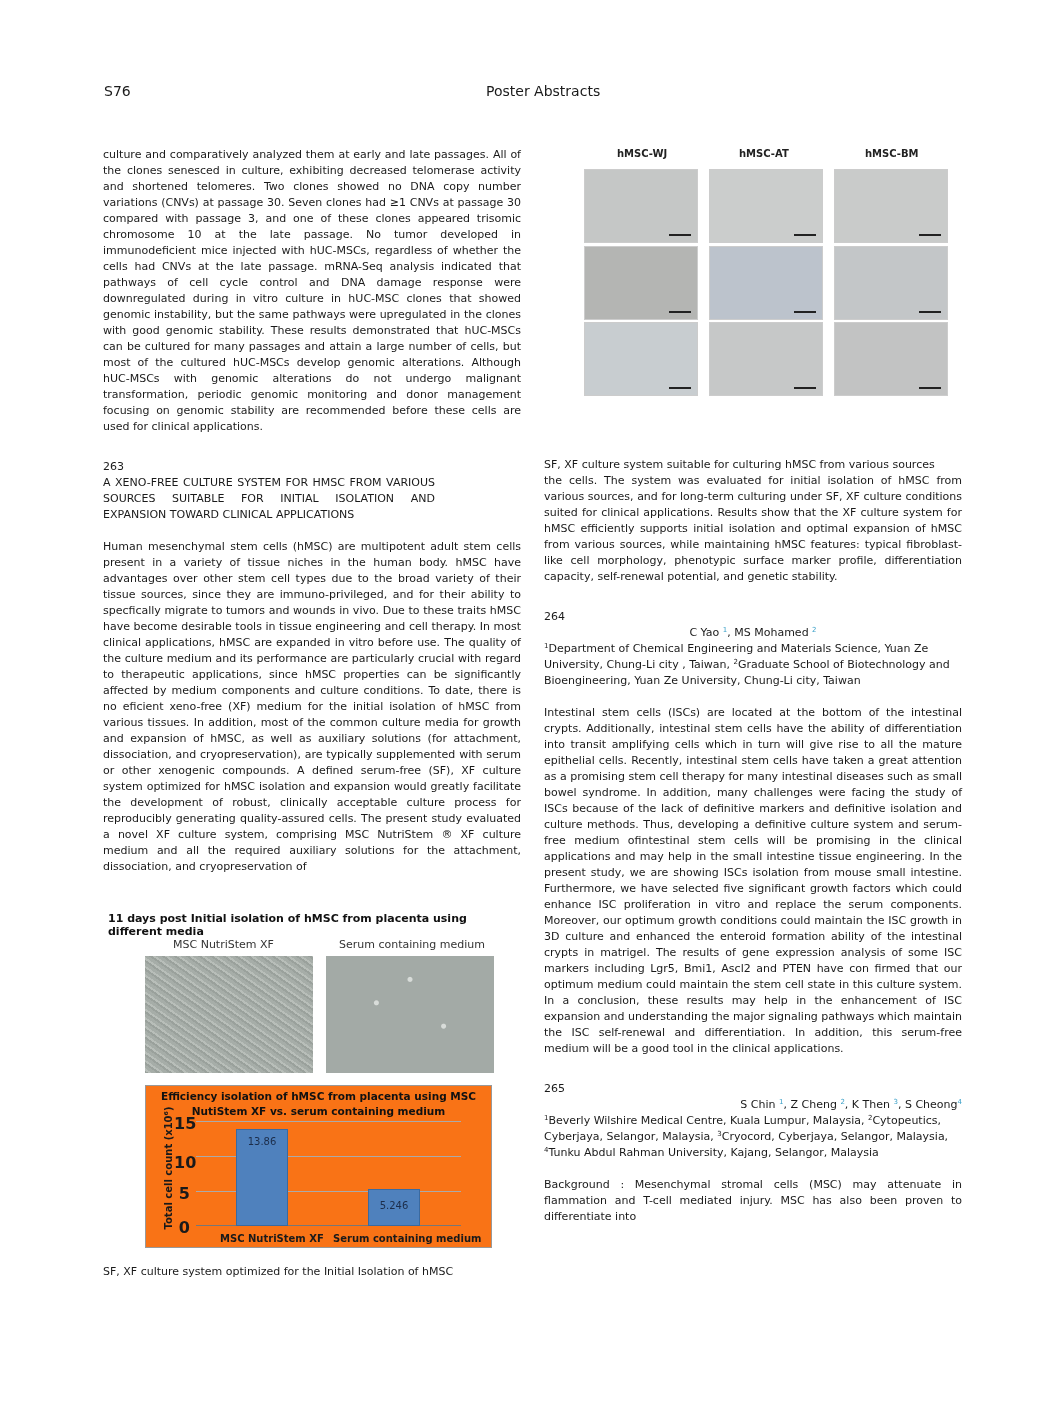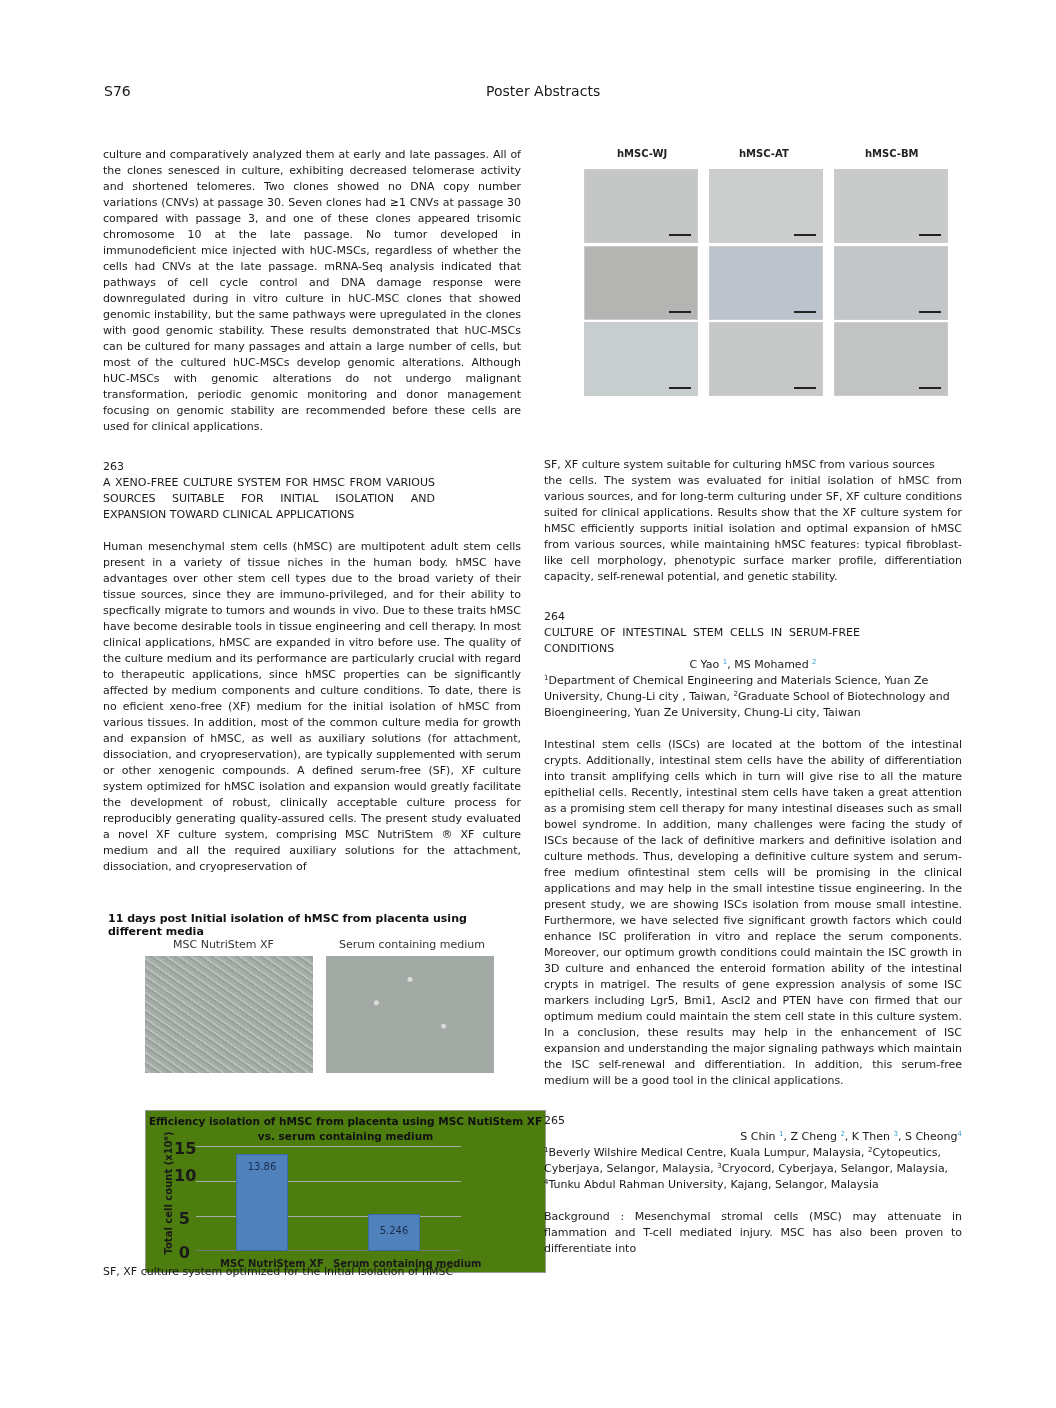--- a/index.html
+++ b/index.html
@@ -21,21 +21,21 @@
   .gf-colhead { position: absolute; top: 3px; font-family: "DejaVu Sans", sans-serif; font-weight: bold; font-size: 10px; color: #222; }
   .gf-rowhead { position: absolute; left: 4px; font-weight: bold; font-size: 10px; color: #222; padding-left: 48px; }
   .micro { position: absolute; width: 114px; height: 74px; border: 1px solid #ccc; }
   .scalebar { position: absolute; right: 6px; bottom: 6px; width: 22px; height: 2px; background: #222; }
   .fig-caption { position: absolute; font-size: 11px; line-height: 16px; }
   
   .lfig { position: absolute; left: 103px; top: 908px; width: 415px; height: 345px; }
   .lfig-title { position: absolute; left: 5px; top: 4px; font-weight: bold; font-size: 11px; color: #111; }
   .lfig-label { position: absolute; top: 30px; font-size: 11px; color: #333; }
   .lfig-img { position: absolute; top: 48px; width: 168px; height: 117px; }
-  .chart-box { position: absolute; left: 42px; top: 177px; width: 401px; height: 163px; border: 1px solid #999; background: #4d7c0f; margin-top: 25px; }
+  .chart-box { position: absolute; left: 42px; top: 177px; width: 347px; height: 163px; border: 1px solid #999; background: #f97316; }
   .chart-title { position: absolute; left: 0; width: 100%; text-align: center; top: 3px; font-weight: bold; font-size: 10.5px; line-height: 15px; color: #111; }
   .ylabel { position: absolute; left: -38px; top: 78px; transform: rotate(-90deg); font-weight: bold; font-size: 10px; white-space: nowrap; width: 120px; text-align: center; }
   .plot { position: absolute; left: 50px; top: 35px; width: 265px; height: 105px; }
   .gridline { position: absolute; left: 0; width: 100%; height: 1px; background: #aaa; }
   .ytick { position: absolute; left: -22px; font-weight: bold; font-size: 16px; width: 16px; text-align: right; }
   .bar { position: absolute; bottom: 0; width: 52px; background: #4f81bd; border: 1px solid #3a6aa0; }
   .bar-val { position: absolute; width: 100%; text-align: center; font-size: 10px; color: #1c2d4a; }
   .xcat { position: absolute; top: 147px; font-weight: bold; font-size: 10px; white-space: nowrap; }
 </style>
 </head>
@@ -62,21 +62,21 @@
 
   <div class="chart-box">
     <div class="chart-title">Efficiency isolation of hMSC from placenta using MSC NutiStem XF vs. serum containing medium</div>
     <div class="ylabel">Total cell count (x10⁶)</div>
     <div class="plot">
       <div class="gridline" style="top:0"></div>
       <div class="gridline" style="top:35px"></div>
       <div class="gridline" style="top:70px"></div>
       <div class="gridline" style="top:104px; background:#777"></div>
       <div class="ytick" style="top:-7px">15</div>
-      <div class="ytick" style="top:20px">10</div>
+      <div class="ytick" style="top:32px">10</div>
       <div class="ytick" style="top:63px">5</div>
       <div class="ytick" style="top:97px">0</div>
       <div class="bar" style="left:40px; height:97px;">
         <div class="bar-val" style="top:6px">13.86</div>
       </div>
       <div class="bar" style="left:172px; height:37px;">
         <div class="bar-val" style="top:10px">5.246</div>
       </div>
     </div>
     <div class="xcat" style="left:74px">MSC NutriStem XF</div>
@@ -122,21 +122,20 @@
   <div class="micro" style="left:289px; top:177px; background:#c2c3c3;">
       <div class="scalebar"></div>
     </div>
 </div>
 <div class="fig-caption" style="left:544px; top:413px;margin-top:44px;">SF, XF culture system suitable for culturing hMSC from various sources</div>
 
 <div class="col right" style="top:473px;">
   <p>the cells. The system was evaluated for initial isolation of hMSC from various sources, and for long-term culturing under SF, XF culture conditions suited for clinical applications. Results show that the XF culture system for hMSC efficiently supports initial isolation and optimal expansion of hMSC from various sources, while maintaining hMSC features: typical fibroblast-like cell morphology, phenotypic surface marker profile, differentiation capacity, self-renewal potential, and genetic stability.</p>
   <div class="gap" style="height:24px"></div>
   <span class="abs-num">264</span>
-  <p class="abs-title" style="text-align:justify; width:316px;">CULTURE OF INTESTINAL STEM CELLS IN SERUM-FREE CONDITIONS</p>
   <p style="text-align:center">
     <span>C Yao </span><sup class="c">1</sup><span>, MS Mohamed </span><sup class="c">2</sup>
   </p>
   <p style="text-align:left">
     <sup>1</sup><span>Department of Chemical Engineering and Materials Science, Yuan Ze University, Chung-Li city , Taiwan, </span><sup>2</sup><span>Graduate School of Biotechnology and Bioengineering, Yuan Ze University, Chung-Li city, Taiwan</span>
   </p>
   <div class="gap"></div>
   <p>Intestinal stem cells (ISCs) are located at the bottom of the intestinal crypts. Additionally, intestinal stem cells have the ability of differentiation into transit amplifying cells which in turn will give rise to all the mature epithelial cells. Recently, intestinal stem cells have taken a great attention as a promising stem cell therapy for many intestinal diseases such as small bowel syndrome. In addition, many challenges were facing the study of ISCs because of the lack of definitive markers and definitive isolation and culture methods. Thus, developing a definitive culture system and serum-free medium ofintestinal stem cells will be promising in the clinical applications and may help in the small intestine tissue engineering. In the present study, we are showing ISCs isolation from mouse small intestine. Furthermore, we have selected five significant growth factors which could enhance ISC proliferation in vitro and replace the serum components. Moreover, our optimum growth conditions could maintain the ISC growth in 3D culture and enhanced the enteroid formation ability of the intestinal crypts in matrigel. The results of gene expression analysis of some ISC markers including Lgr5, Bmi1, Ascl2 and PTEN have con firmed that our optimum medium could maintain the stem cell state in this culture system. In a conclusion, these results may help in the enhancement of ISC expansion and understanding the major signaling pathways which maintain the ISC self-renewal and differentiation. In addition, this serum-free medium will be a good tool in the clinical applications.</p>
   <div class="gap" style="height:24px"></div>
   <span class="abs-num">265</span>

